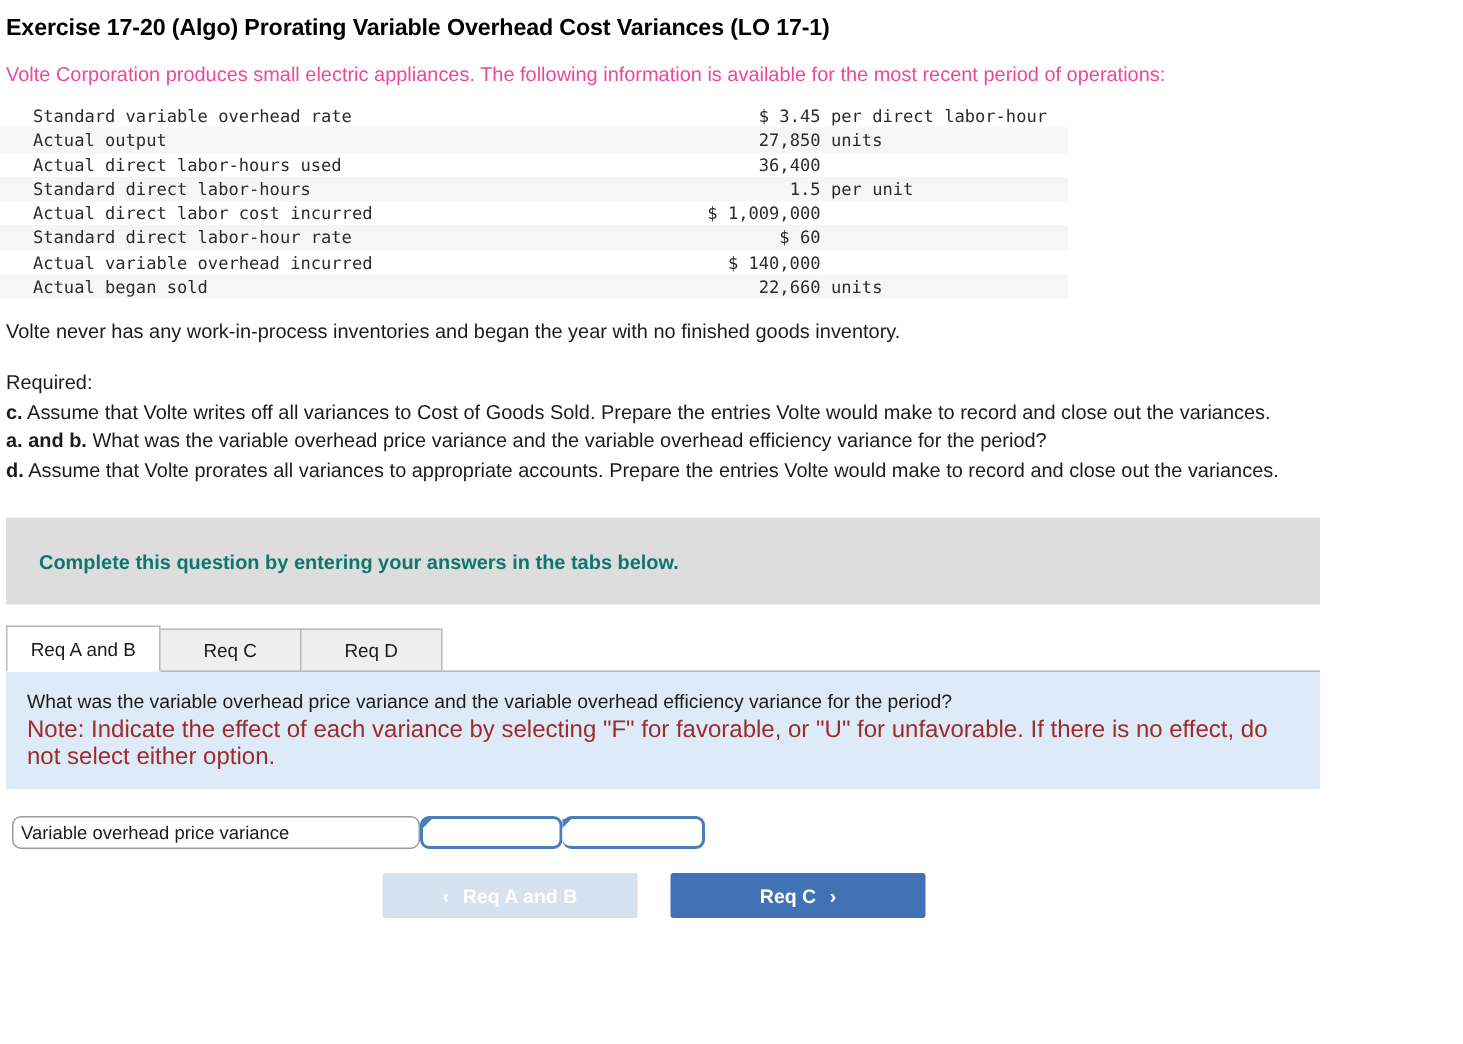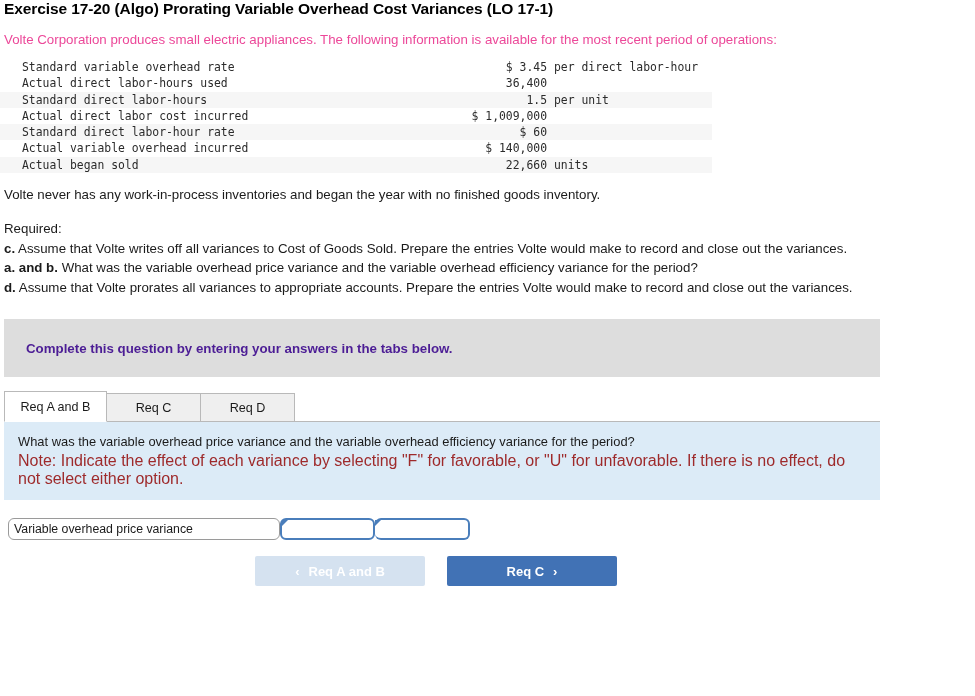--- a/index.html
+++ b/index.html
@@ -15,21 +15,21 @@
     font-size: 13.2px;
     overflow: hidden;
     position: relative;
   }
 
   
   .exercise-title {
     font-size: 15.5px;
     font-weight: bold;
     color: #000000;
-    padding: 0 0 0 4px;
+    padding: 10px 0 0 4px;
     letter-spacing: -0.1px;
   }
 
   
   .intro {
     padding: 14px 4px 0 4px;
     font-size: 13.3px;
     color: #ec4899;
   }
 
@@ -78,21 +78,21 @@
     margin: 22px 4px 0 4px;
     width: 876px;
     height: 58px;
     background: #dddddd;
     display: flex;
     align-items: center;
   }
   .gray-banner span {
     font-weight: bold;
     font-size: 13.3px;
-    color: #4c1d95;
+    color: #0f766e;
     padding-left: 22px;
   }
 
   
   .tab-strip {
     margin: 14px 0 0 4px;
     width: 876px;
     display: flex;
     align-items: flex-end;
     position: relative;
@@ -224,20 +224,25 @@
 
 <div class="intro">Volte Corporation produces small electric appliances. The following information is available for the most recent period of operations:</div>
 
 <table class="facts">
   <tbody>
     <tr class="odd">
       <td class="label">Standard variable overhead rate</td>
       <td class="amount">$ 3.45</td>
       <td class="unit">per direct labor-hour</td>
     </tr>
+    <tr class="even">
+      <td class="label">Actual output</td>
+      <td class="amount">27,850</td>
+      <td class="unit">units</td>
+    </tr>
     <tr class="odd">
       <td class="label">Actual direct labor-hours used</td>
       <td class="amount">36,400</td>
       <td class="unit"></td>
     </tr>
     <tr class="even">
       <td class="label">Standard direct labor-hours</td>
       <td class="amount">1.5</td>
       <td class="unit">per unit</td>
     </tr>

